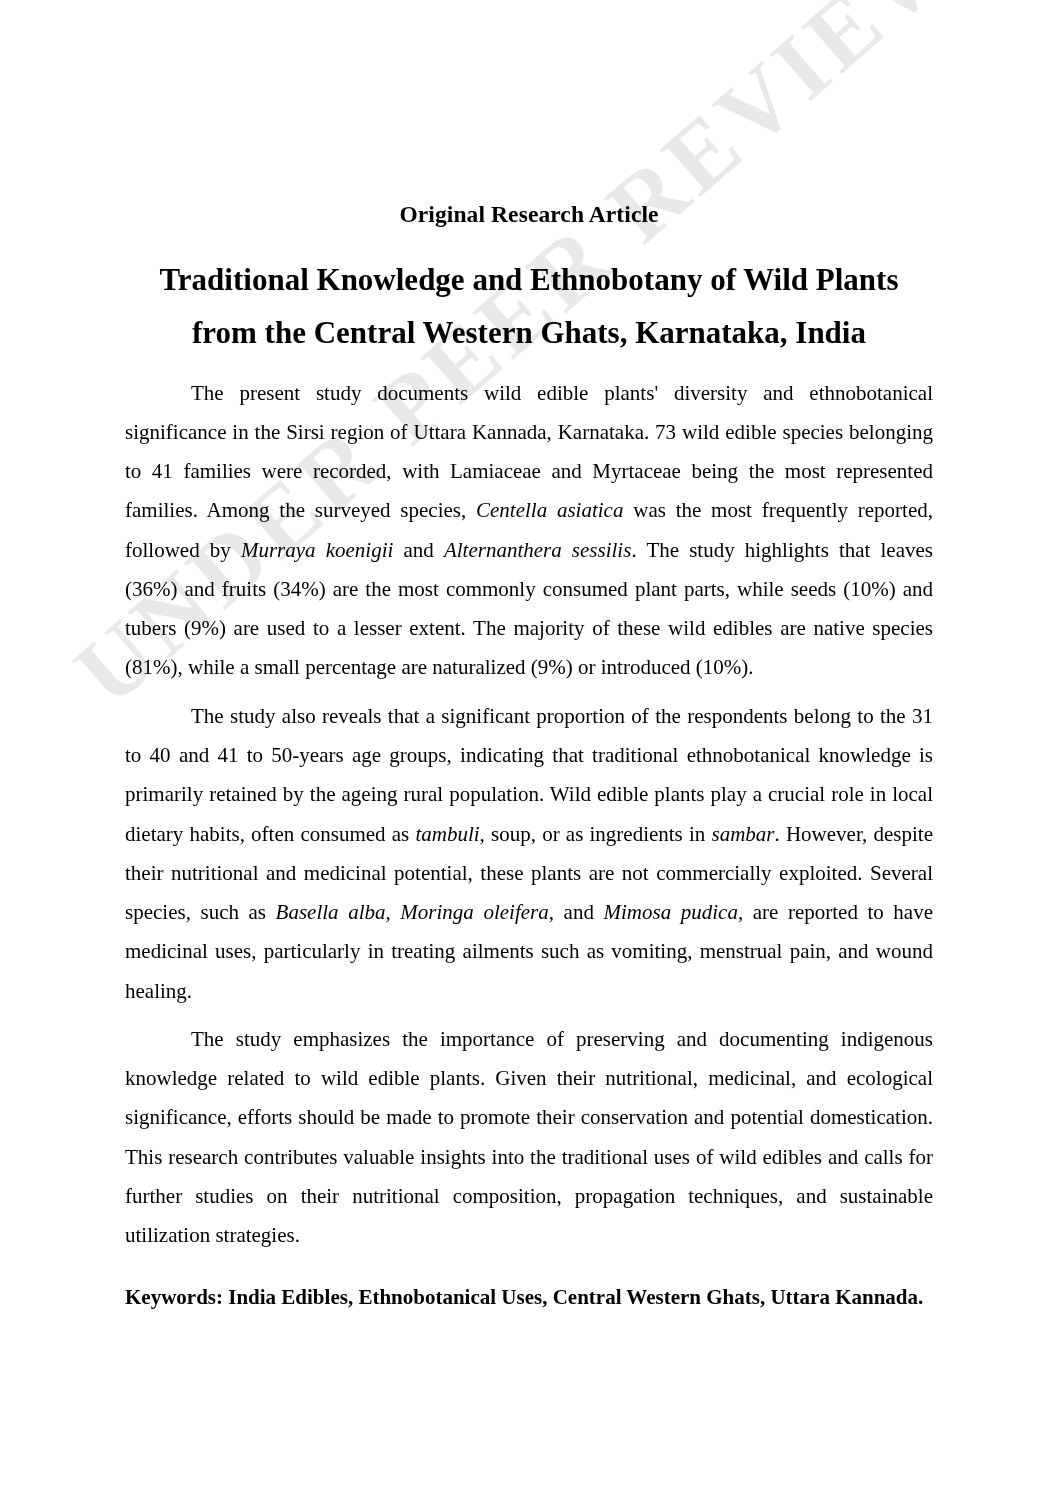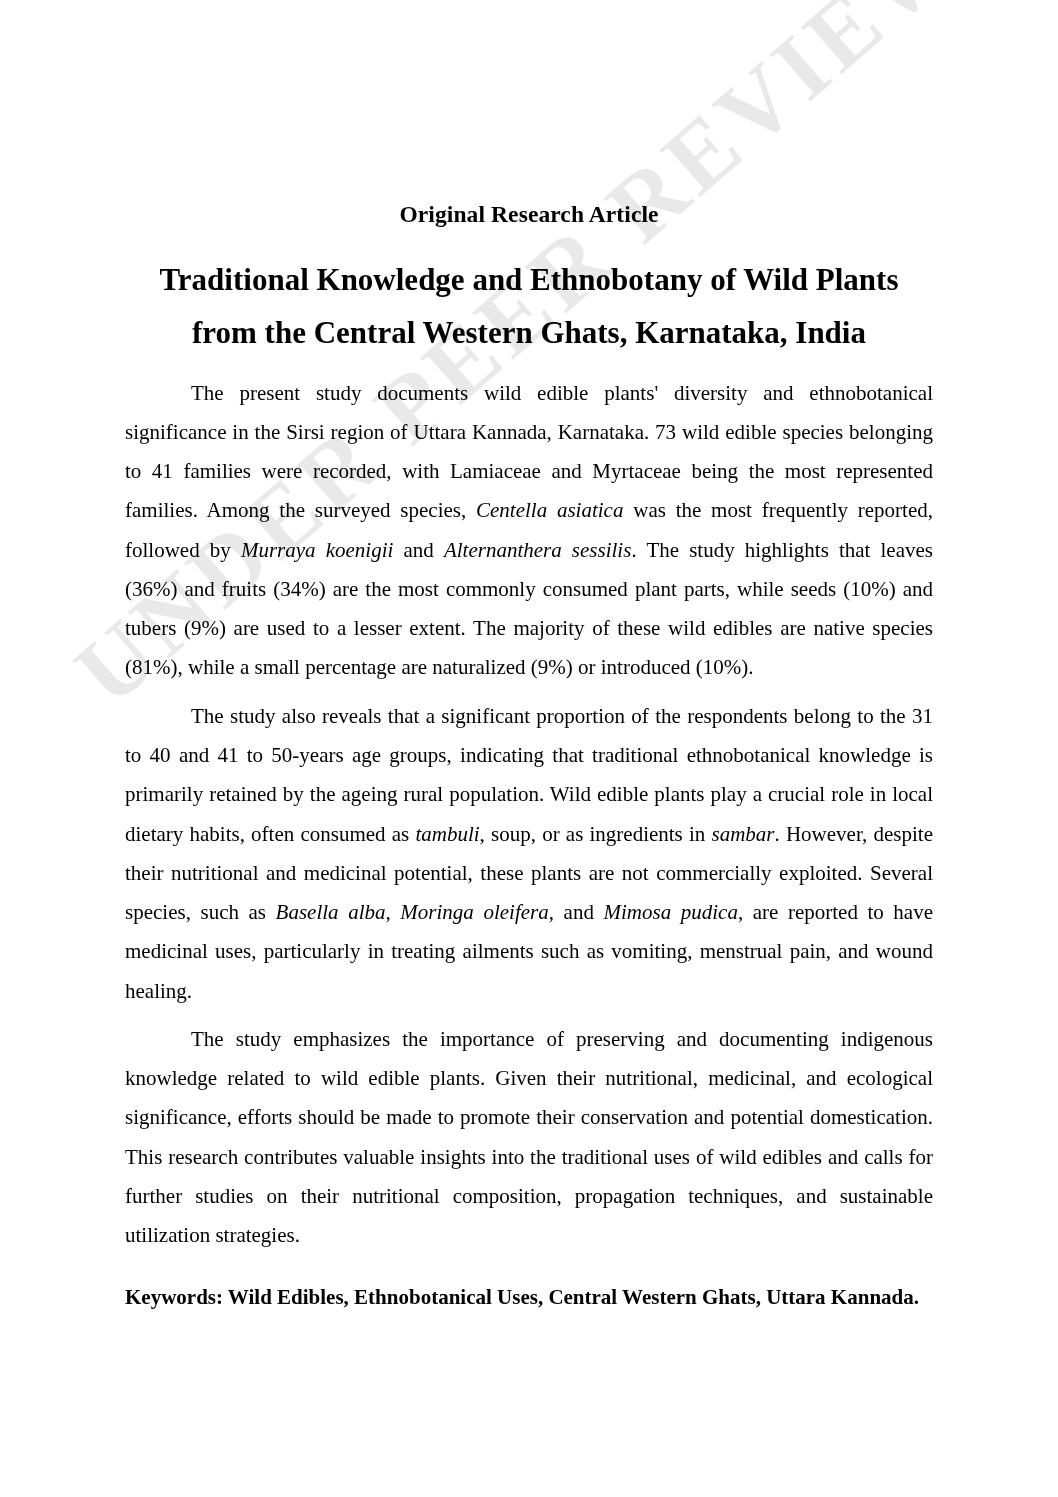--- a/index.html
+++ b/index.html
@@ -108,16 +108,16 @@
     <p class="body-par first">
       The present study documents wild edible plants' diversity and ethnobotanical significance in the Sirsi region of Uttara Kannada, Karnataka. 73 wild edible species belonging to 41 families were recorded, with Lamiaceae and Myrtaceae being the most represented families. Among the surveyed species, <i>Centella asiatica</i> was the most frequently reported, followed by <i>Murraya koenigii</i> and <i>Alternanthera sessilis</i>. The study highlights that leaves (36%) and fruits (34%) are the most commonly consumed plant parts, while seeds (10%) and tubers (9%) are used to a lesser extent. The majority of these wild edibles are native species (81%), while a small percentage are naturalized (9%) or introduced (10%).
     </p>
 
     <p class="body-par">
       The study also reveals that a significant proportion of the respondents belong to the 31 to 40 and 41 to 50-years age groups, indicating that traditional ethnobotanical knowledge is primarily retained by the ageing rural population. Wild edible plants play a crucial role in local dietary habits, often consumed as <i>tambuli</i>, soup, or as ingredients in <i>sambar</i>. However, despite their nutritional and medicinal potential, these plants are not commercially exploited. Several species, such as <i>Basella alba</i>, <i>Moringa oleifera</i>, and <i>Mimosa pudica</i>, are reported to have medicinal uses, particularly in treating ailments such as vomiting, menstrual pain, and wound healing.
     </p>
 
     <p class="body-par">The study emphasizes the importance of preserving and documenting indigenous knowledge related to wild edible plants. Given their nutritional, medicinal, and ecological significance, efforts should be made to promote their conservation and potential domestication. This research contributes valuable insights into the traditional uses of wild edibles and calls for further studies on their nutritional composition, propagation techniques, and sustainable utilization strategies.</p>
 
-    <div class="keywords">Keywords: Wild Edibles, Ethnobotanical Uses, Central Western Ghats, Uttara Kannada.</div>
+    <div class="keywords">Keywords: India Edibles, Ethnobotanical Uses, Central Western Ghats, Uttara Kannada.</div>
 
   </div>
 </div>
 
 </body></html>

